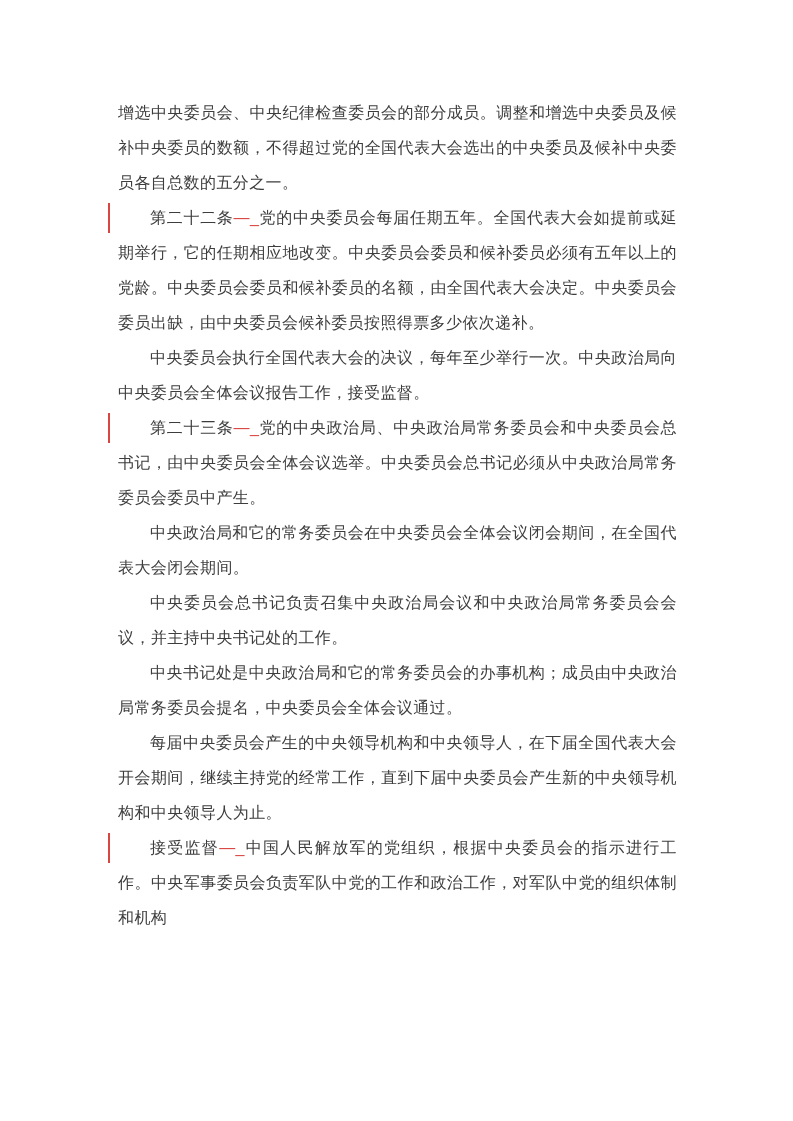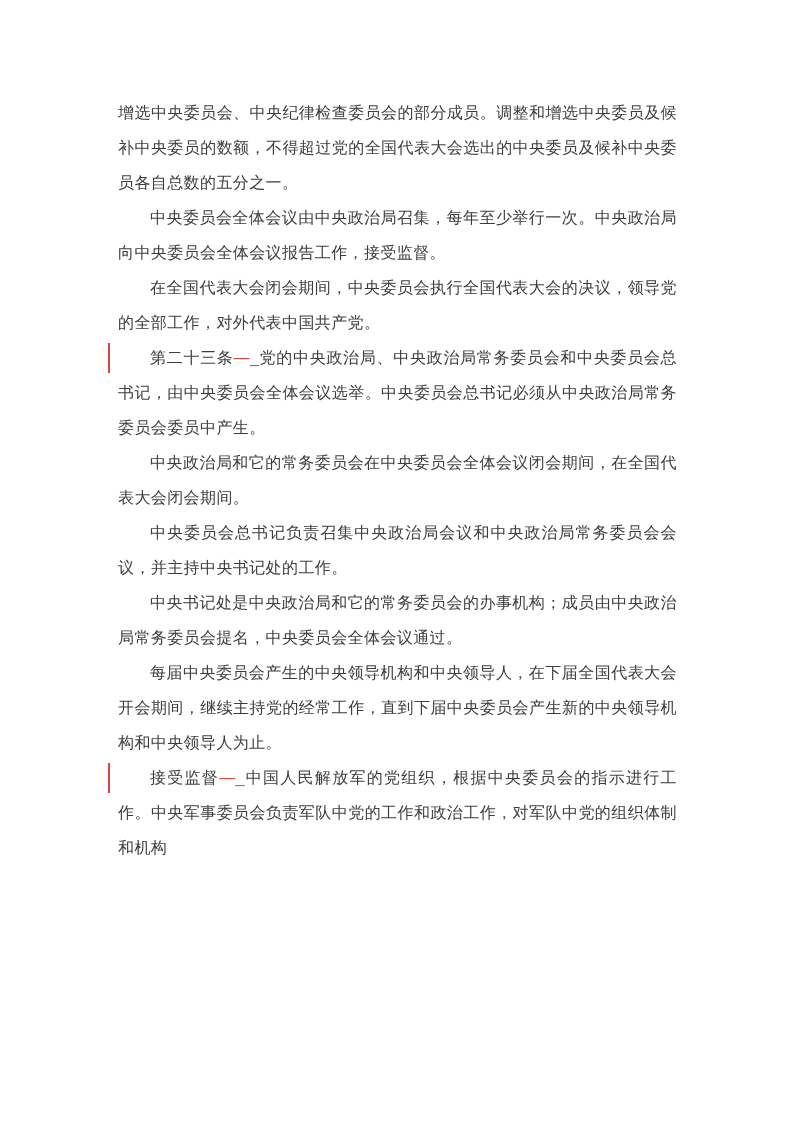--- a/index.html
+++ b/index.html
@@ -53,24 +53,24 @@
   }
 </style>
 </head>
 <body>
 
 <div class="page">
   <div class="content">
 
     <p class="para"><span>增选中央委员会、中央纪律检查委员会的部分成员。调整和增选中央委员及候补中央委员的数额，不得超过党的全国代表大会选出的中央委员及候补中央委员各自总数的五分之一。</span></p>
 
+    <p class="para indent"><span class="bar"></span><span>第二十二条</span><span class="rev">—</span><span class="rev">_</span><span>党的中央委员会每届任期五年。全国代表大会如提前或延期举行，它的任期相应地改变。中央委员会委员和候补委员必须有五年以上的党龄。中央委员会委员和候补委员的名额，由全国代表大会决定。中央委员会委员出缺，由中央委员会候补委员按照得票多少依次递补。</span></p>
 
-    <p class="para indent"><span>中央委员会全体会议由中央政治局召集，每年至少举行一次。中央政治局向中央委员会全体会议报告工作，接受监督。</span></p>
+    <p class="para indent"><span>中央委员会执行全国代表大会的决议，每年至少举行一次。中央政治局向中央委员会全体会议报告工作，接受监督。</span></p>
 
-    <p class="para indent"><span>在全国代表大会闭会期间，中央委员会执行全国代表大会的决议，领导党的全部工作，对外代表中国共产党。</span></p>
 
     <p class="para indent"><span class="bar"></span><span>第二十三条</span><span class="rev">—</span><span class="rev">_</span><span>党的中央政治局、中央政治局常务委员会和中央委员会总书记，由中央委员会全体会议选举。中央委员会总书记必须从中央政治局常务委员会委员中产生。</span></p>
 
     <p class="para indent"><span>中央政治局和它的常务委员会在中央委员会全体会议闭会期间，在全国代表大会闭会期间。</span></p>
 
     <p class="para indent"><span>中央委员会总书记负责召集中央政治局会议和中央政治局常务委员会会议，并主持中央书记处的工作。</span></p>
 
     <p class="para indent"><span>中央书记处是中央政治局和它的常务委员会的办事机构；成员由中央政治局常务委员会提名，中央委员会全体会议通过。</span></p>
 
 

